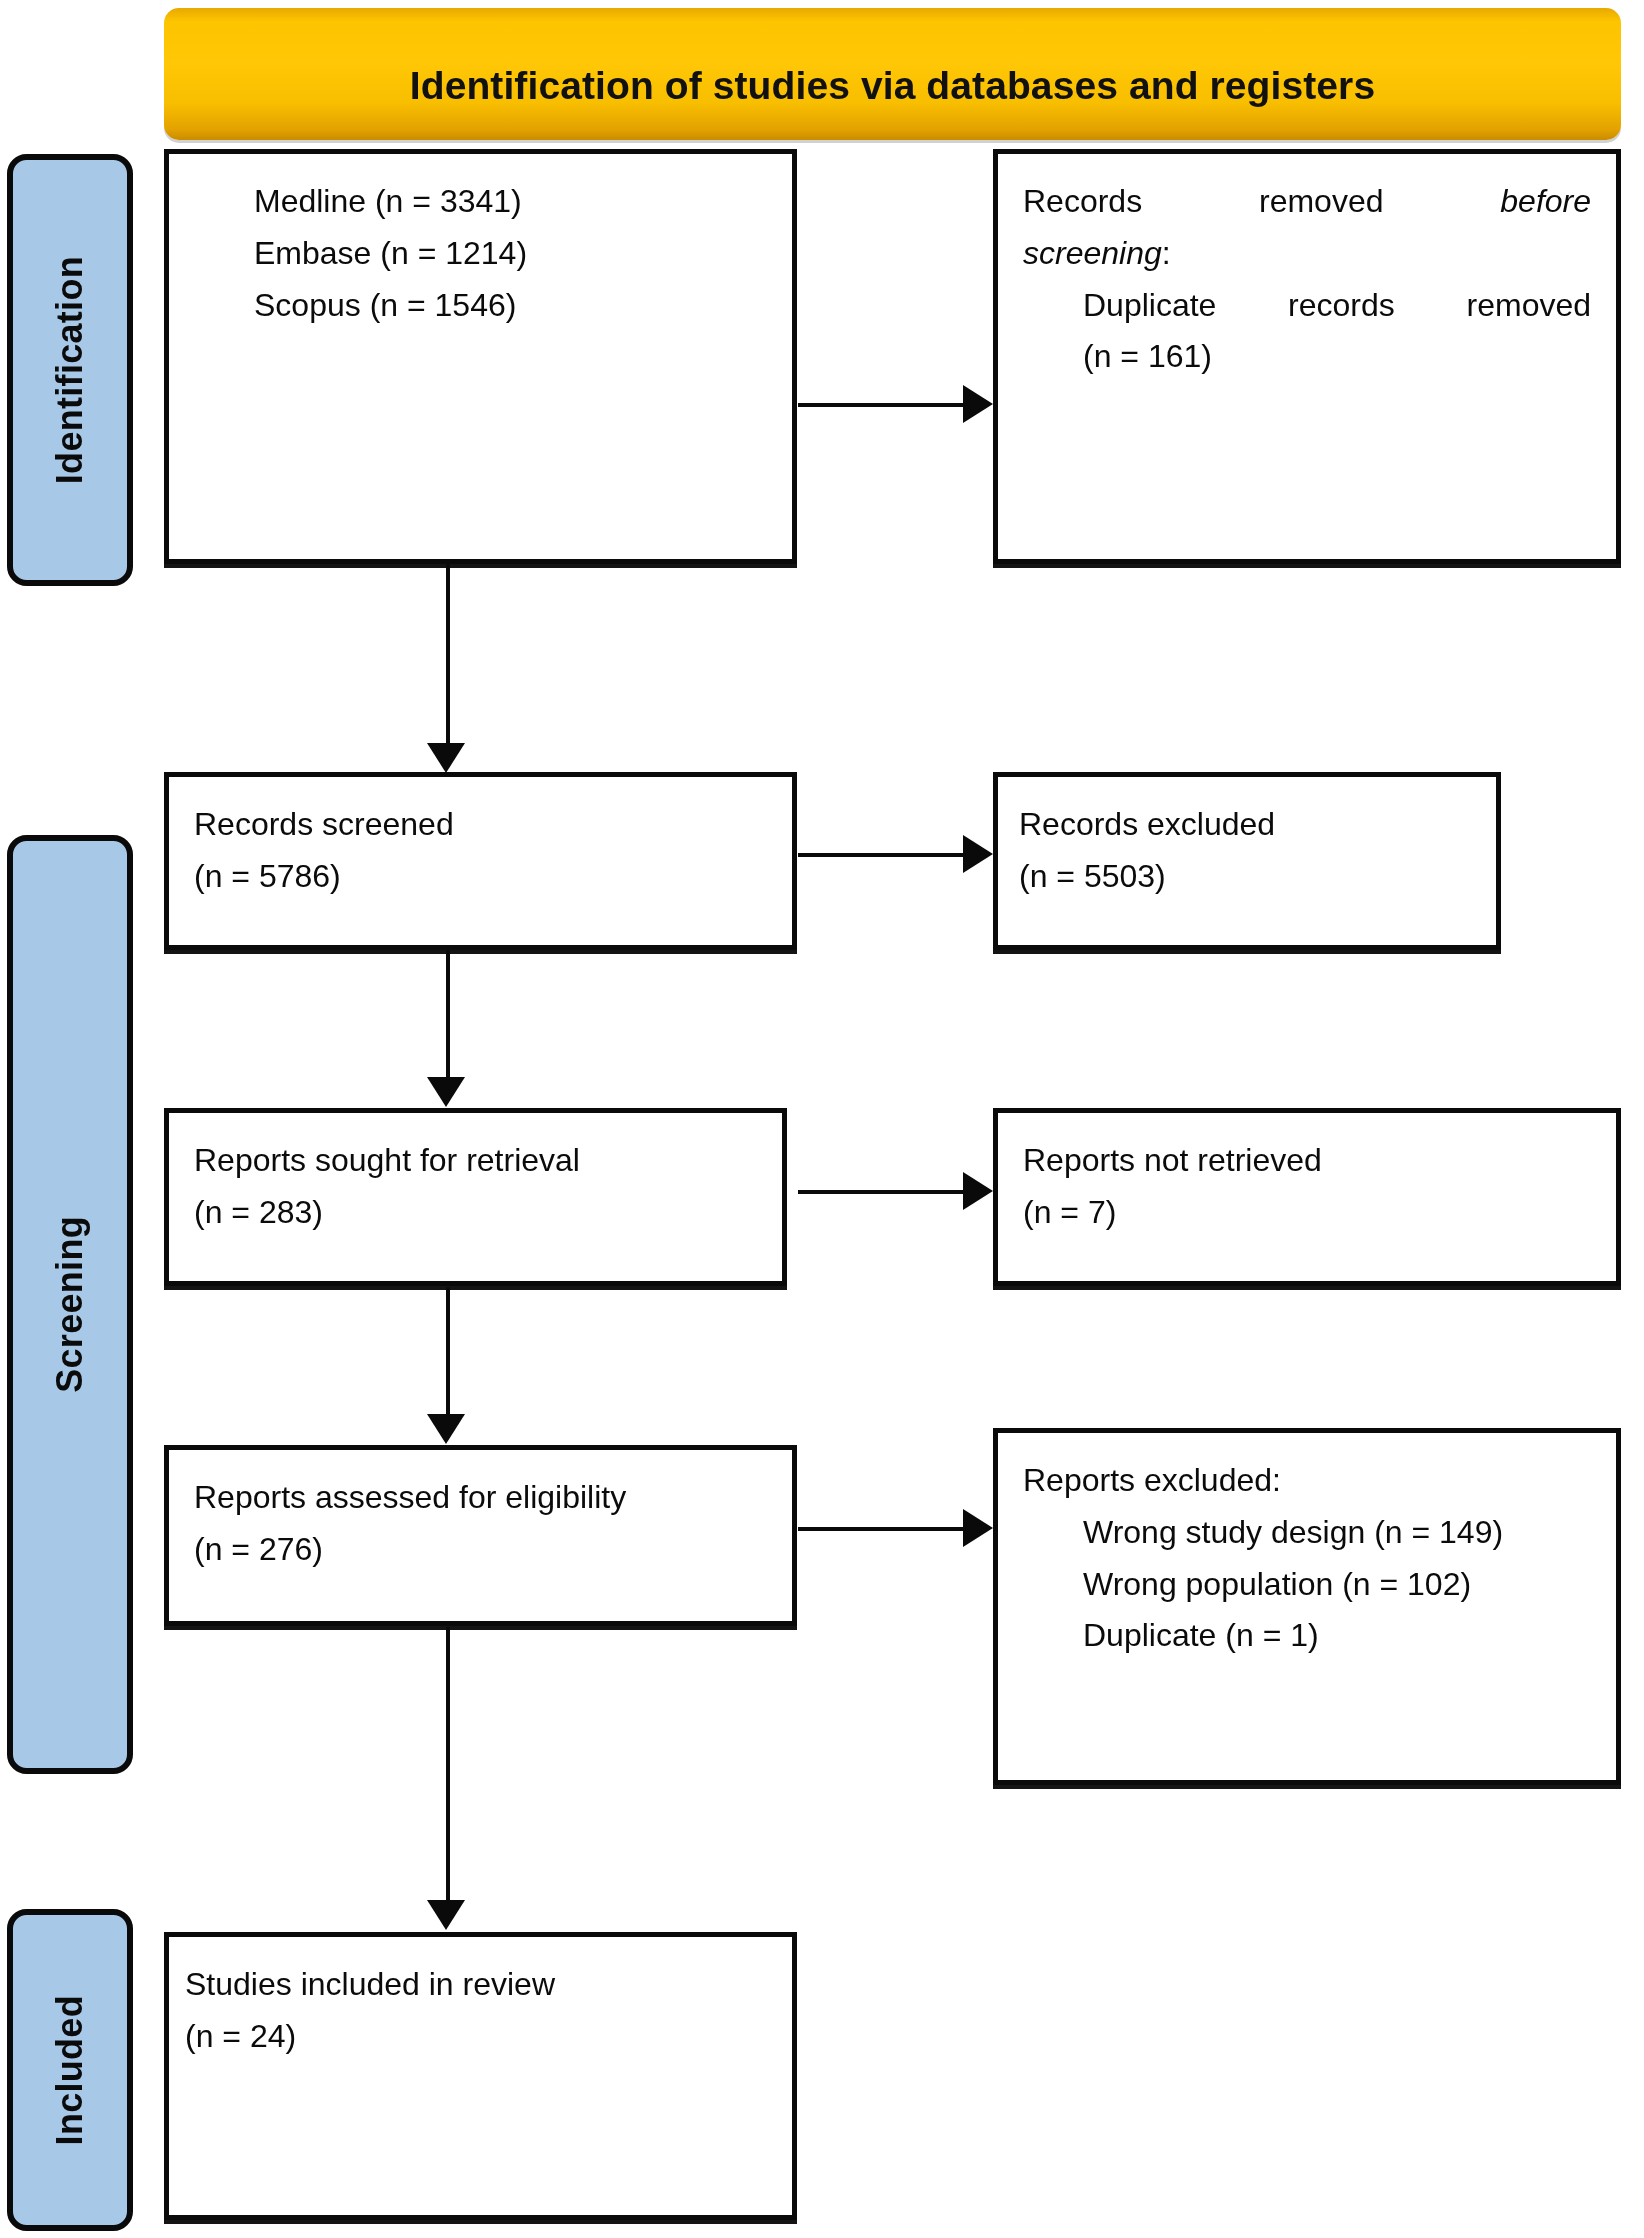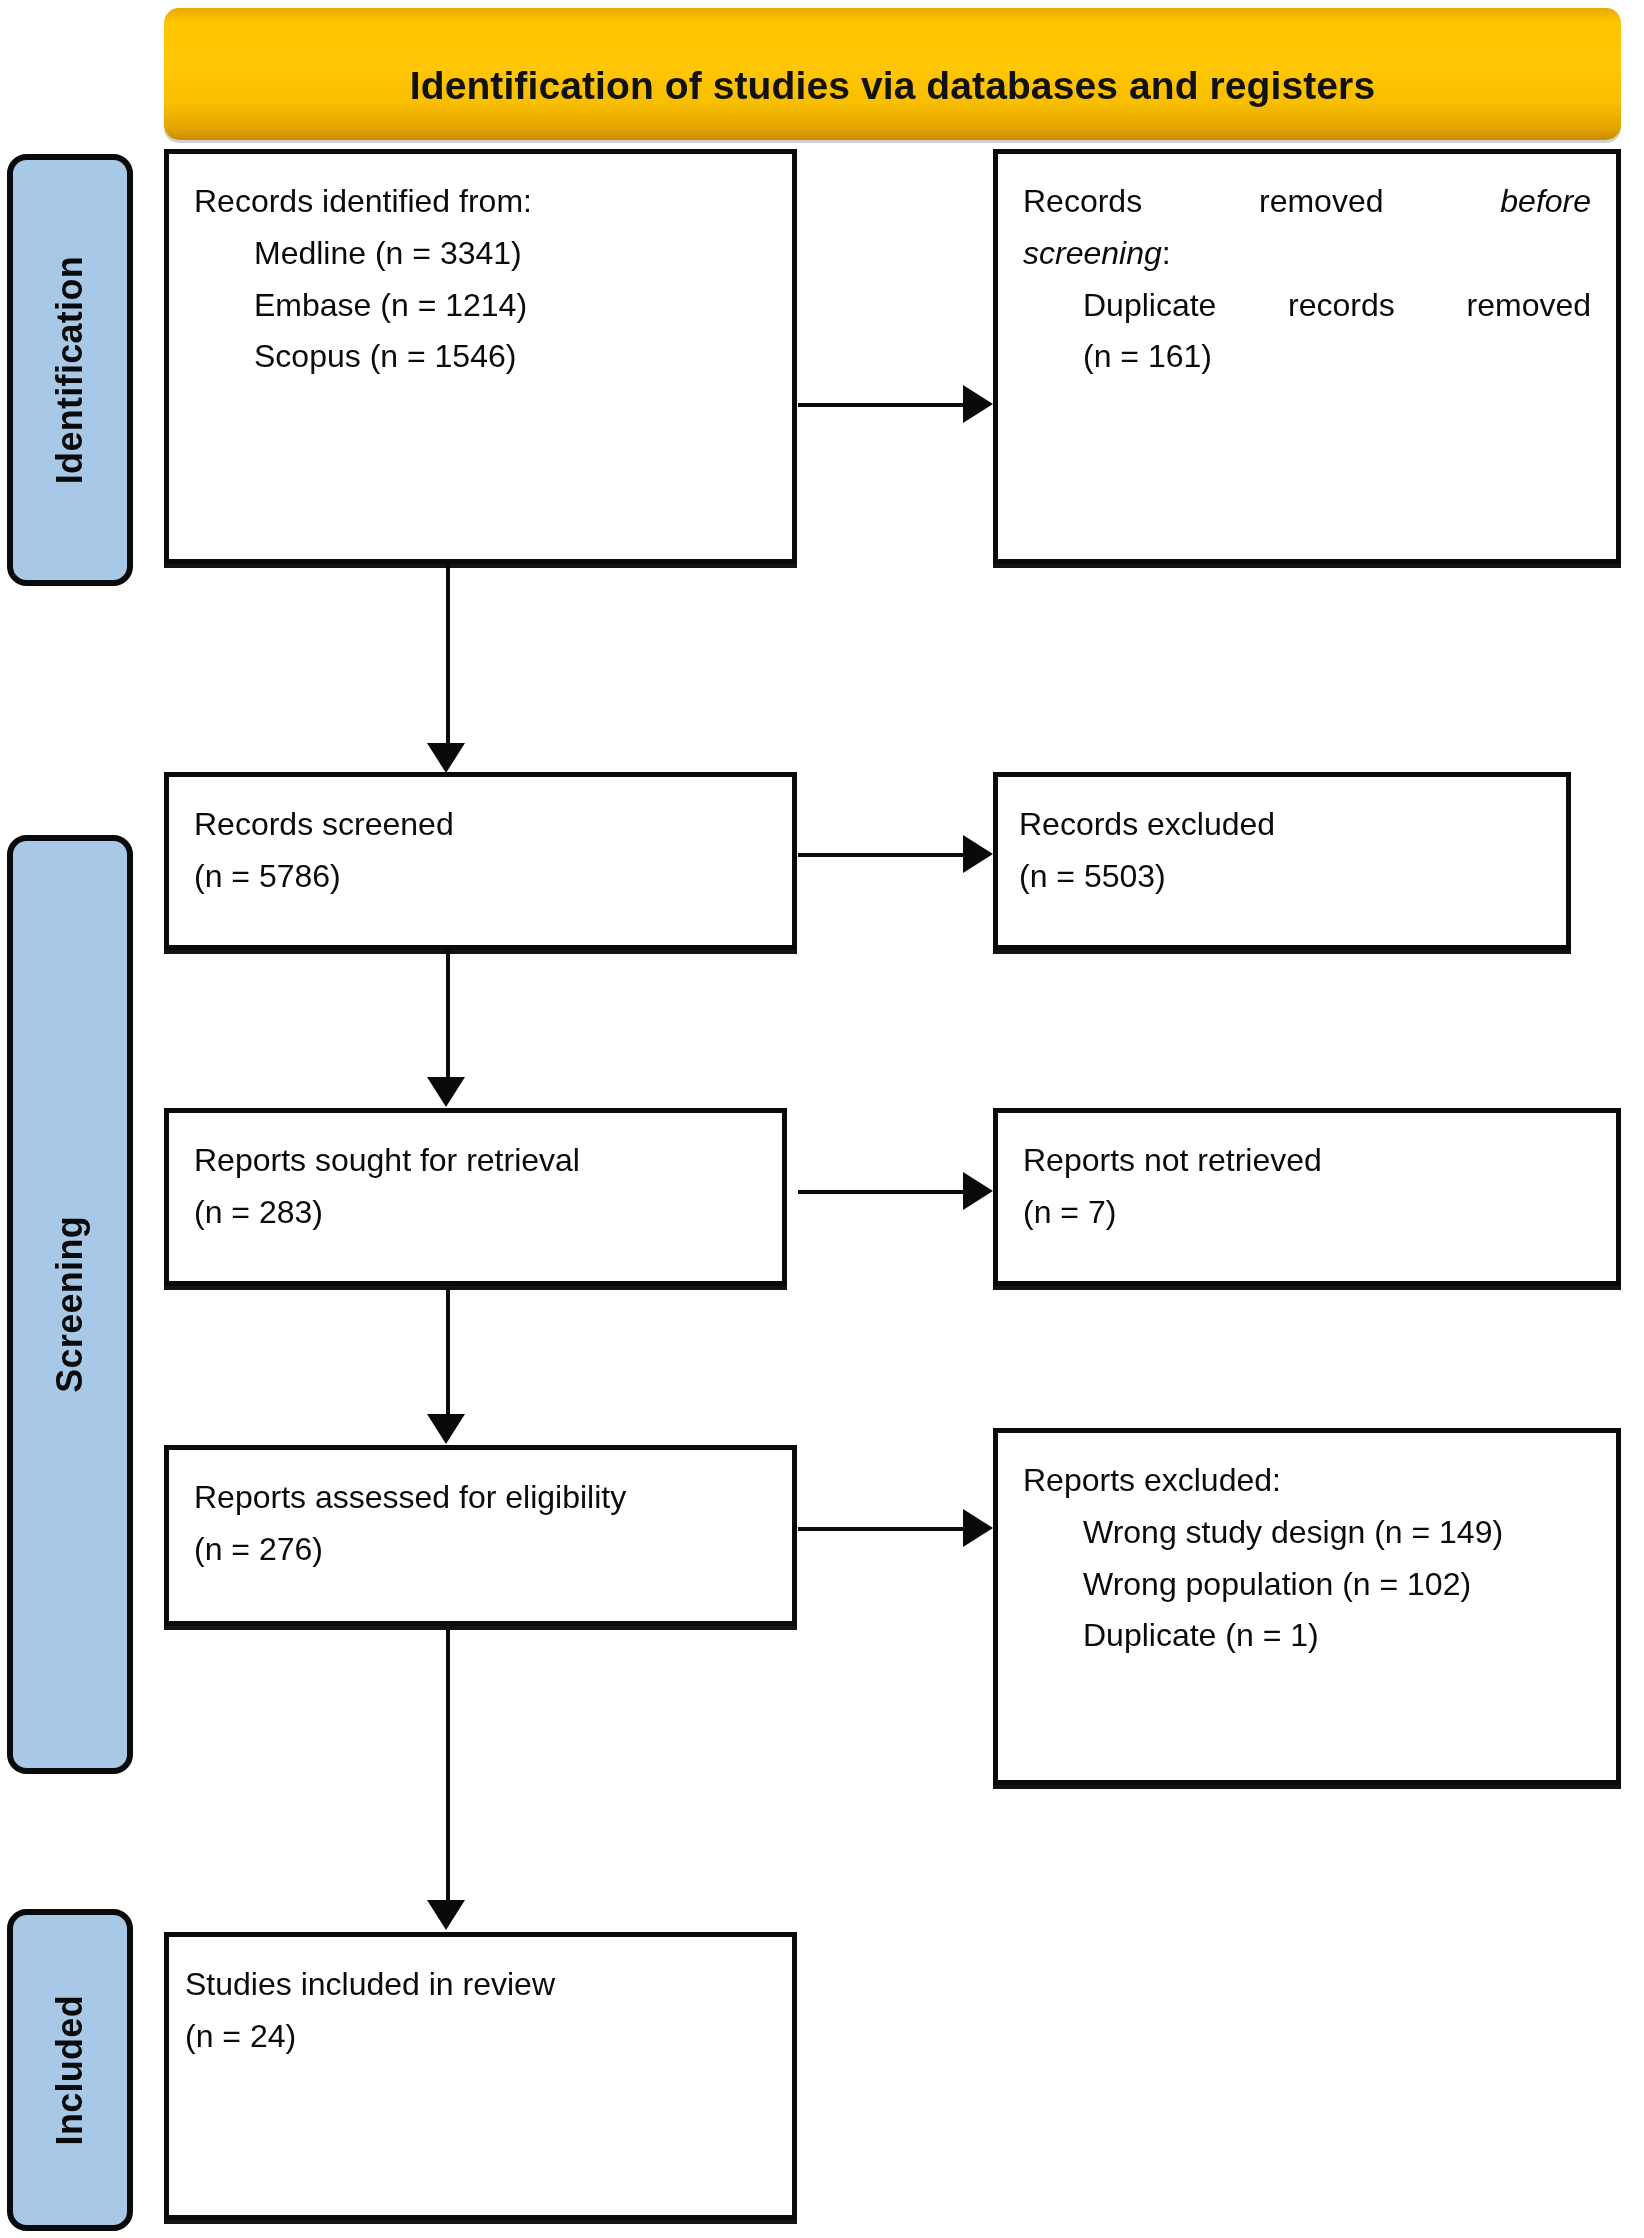--- a/index.html
+++ b/index.html
@@ -79,21 +79,21 @@
 
   
   #box-identified        { left:164px; top:149px;  width:633px; height:415px; }
   #box-screened          { left:164px; top:772px; width:633px; height:178px; }
   #box-sought            { left:164px; top:1108px; width:623px; height:178px; }
   #box-assessed          { left:164px; top:1445px; width:633px; height:181px; }
   #box-included          { left:164px; top:1932px; width:633px; height:288px;padding-left:16px; }
 
   
   #box-removed           { left:993px; top:149px;  width:628px; height:415px; }
-  #box-excluded-records  { left:993px; top:772px; width:578px; height:178px;padding-left:21px; }
+  #box-excluded-records  { left:993px; top:772px; width:508px; height:178px;padding-left:21px; }
   #box-not-retrieved     { left:993px; top:1108px; width:628px; height:178px; }
   #box-reports-excluded  { left:993px; top:1428px; width:628px; height:357px; }
 
   
   .conn{ position:absolute; }
   .vline{ position:absolute; width:4px; background:#0a0a0a; left:0; top:0;}
   .hline{ position:absolute; height:4px; background:#0a0a0a; left:0; top:0;}
   .arrow-down{
     position:absolute;
     width:0;height:0;
@@ -142,21 +142,20 @@
     <span class="sidebar-label">Identification</span>
   </div>
   <div class="sidebar" id="sidebar-screening">
     <span class="sidebar-label">Screening</span>
   </div>
   <div class="sidebar" id="sidebar-included">
     <span class="sidebar-label">Included</span>
   </div>
 
   <div class="fbox" id="box-identified">
-    <p>Records identified from:</p>
     <p class="indent">Medline (n = 3341)</p>
     <p class="indent">Embase (n = 1214)</p>
     <p class="indent">Scopus (n = 1546)</p>
   </div>
 
   <div class="fbox" id="box-screened">
     <p>Records screened</p>
     <p>(n = 5786)</p>
   </div>
 

